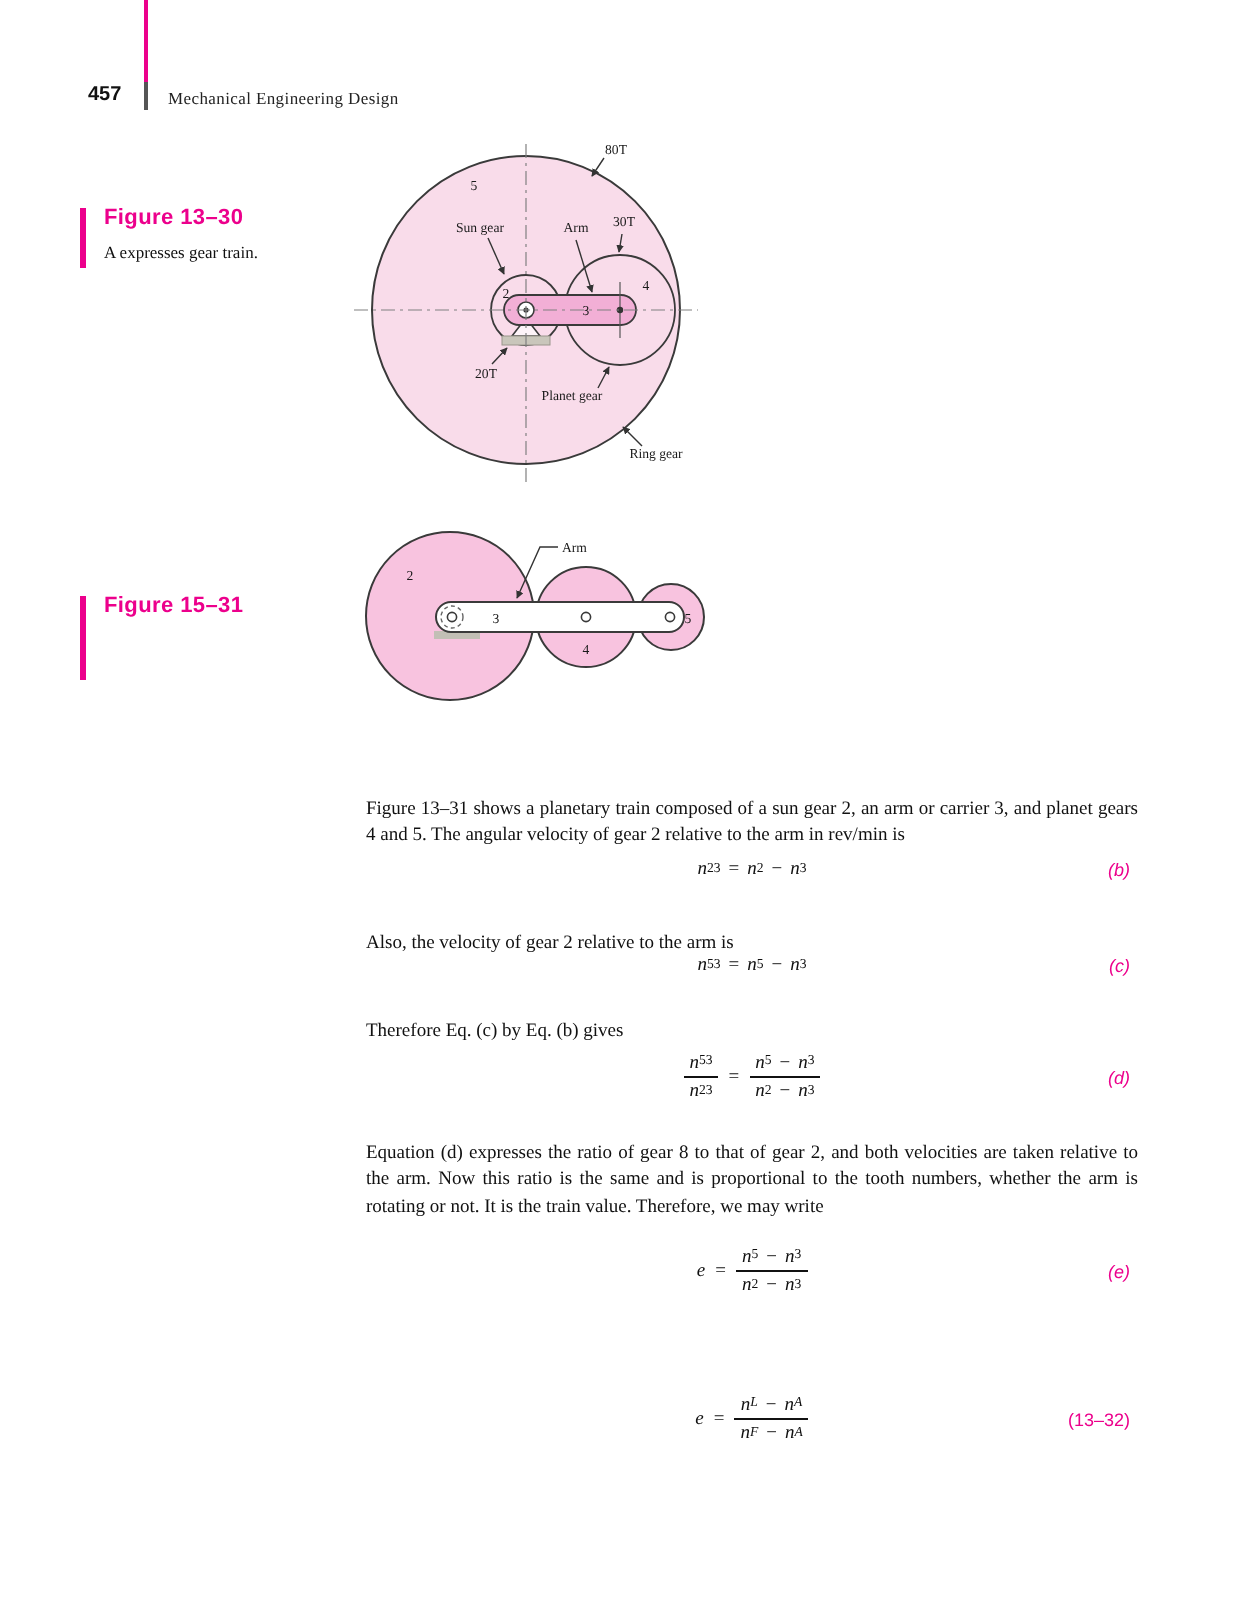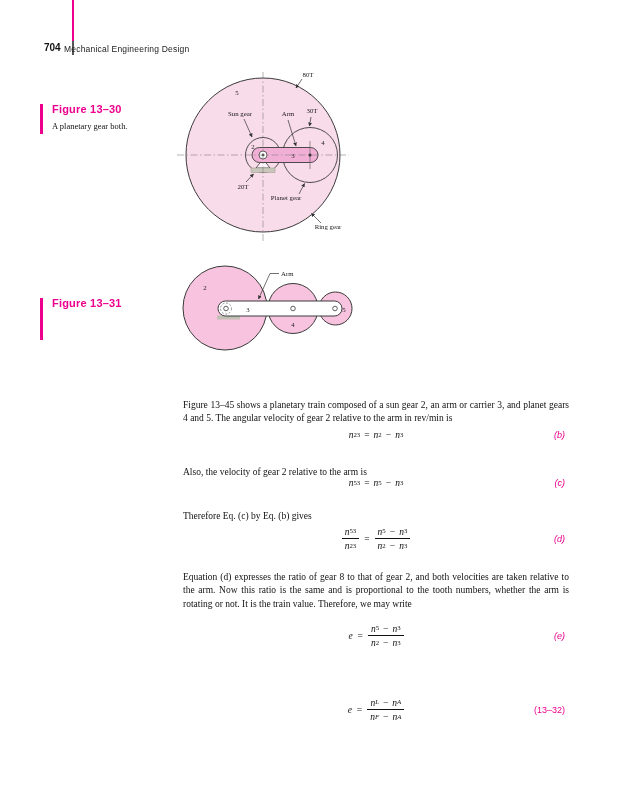--- a/index.html
+++ b/index.html
@@ -5,21 +5,21 @@
   html,body{margin:0;padding:0;background:#fff;}
   #page{
     position:relative;width:626px;height:800px;background:#ffffff;overflow:hidden;
     font-family:"Liberation Serif",serif;color:#111;
   }
   
   .top-rule{position:absolute;left:72px;top:0;width:2px;height:44px;background:#ec008c;}
   .hdr-divider{position:absolute;left:72px;top:41px;width:1.5px;height:14px;background:#555;}
   .page-num{position:absolute;left:44px;top:42px;font-family:"Liberation Sans",sans-serif;
     font-weight:bold;font-size:10px;color:#111;}
-  .hdr-title{position:absolute;left:64px;top:44px;font-family:Liberation Sans, sans-serif;
+  .hdr-title{position:absolute;left:84px;top:44px;font-family:Liberation Serif, serif;
     font-size:8.5px;color:#222;letter-spacing:.2px;}
   
   .figcap{position:absolute;left:40px;width:130px;margin-top:32px;}
   .figcap .bar{position:absolute;left:0;top:1px;width:2.5px;background:#ec008c;}
   .figcap .ft{margin:0 0 6px 12px;font-family:"Liberation Sans",sans-serif;font-weight:bold;
     font-size:11px;color:#ec008c;letter-spacing:.2px;}
   .figcap .fc{margin:0 0 0 12px;font-size:8.5px;line-height:11px;color:#111;}
   
   .para{position:absolute;left:183px;width:386px;font-size:9.5px;line-height:13.7px;
     text-align:justify;color:#111;}
@@ -40,28 +40,28 @@
   
   .figsvg{position:absolute;}
   .diag-label{font-family:"Liberation Serif",serif;font-size:6.8px;fill:#1a1a1a;}
 </style>
 </head>
 <body>
 
 <div id="page">
 
   <div class="top-rule"></div>
-  <div class="page-num">704</div>
+  <div class="page-num">457</div>
   <div class="hdr-divider"></div>
   <div class="hdr-title">Mechanical Engineering Design</div>
 
   <div class="figcap" style="top:71px">
     <div class="bar" style="height:30px"></div>
     <p class="ft">Figure 13–30</p>
-    <p class="fc">A planetary gear both.</p>
+    <p class="fc">A expresses gear train.</p>
   </div>
 
   <svg class="figsvg" style="left:175px;top:62px" width="192" height="186" viewBox="0 0 192 186">
     <defs>
       <marker id="arr30" viewBox="0 0 10 10" refX="9" refY="5" markerWidth="5.5" markerHeight="5.5" orient="auto-start-reverse">
         <path d="M0,0 L10,5 L0,10 z" fill="#333"></path>
       </marker>
     </defs>
 
     <circle cx="88" cy="93" r="77" fill="#f9dcea" stroke="#3a3a3a" stroke-width="1"></circle>
@@ -97,21 +97,21 @@
     <text class="diag-label" x="148" y="83" text-anchor="middle">4</text>
     <text class="diag-label" x="78" y="87" text-anchor="middle">2</text>
     <text class="diag-label" x="118" y="95.5" text-anchor="middle">3</text>
     <text class="diag-label" x="68" y="127" text-anchor="middle">20T</text>
     <text class="diag-label" x="111" y="138" text-anchor="middle">Planet gear</text>
     <text class="diag-label" x="153" y="167" text-anchor="middle">Ring gear</text>
   </svg>
 
   <div class="figcap" style="top:265px;width:115px">
     <div class="bar" style="height:42px"></div>
-    <p class="ft">Figure 13–31</p>
+    <p class="ft">Figure 15–31</p>
   </div>
 
   <svg class="figsvg" style="left:178px;top:258px" width="186" height="100" viewBox="0 0 186 100">
     <defs>
       <marker id="arr31" viewBox="0 0 10 10" refX="9" refY="5" markerWidth="5.5" markerHeight="5.5" orient="auto-start-reverse">
         <path d="M0,0 L10,5 L0,10 z" fill="#333"></path>
       </marker>
     </defs>
     <circle cx="47" cy="50" r="42" fill="#f8c3df" stroke="#3a3a3a" stroke-width="1"></circle>
     <circle cx="115" cy="50.5" r="25" fill="#f8c3df" stroke="#3a3a3a" stroke-width="1"></circle>
@@ -123,21 +123,21 @@
     <circle cx="115" cy="50.5" r="2.3" fill="#fff" stroke="#3a3a3a" stroke-width="0.8"></circle>
     <circle cx="157" cy="50.5" r="2.3" fill="#fff" stroke="#3a3a3a" stroke-width="0.8"></circle>
     <path d="M101,15.5 L92,15.5 L80.5,41" fill="none" stroke="#333" stroke-width="0.7" marker-end="url(#arr31)"></path>
     <text class="diag-label" x="27" y="32" text-anchor="middle">2</text>
     <text class="diag-label" x="103" y="18">Arm</text>
     <text class="diag-label" x="70" y="53.5" text-anchor="middle">3</text>
     <text class="diag-label" x="115" y="69" text-anchor="middle">4</text>
     <text class="diag-label" x="166" y="53.5" text-anchor="middle">5</text>
   </svg>
 
-  <p class="para" style="top:389px">Figure 13–45 shows a planetary train composed of a sun gear 2, an arm or carrier 3, and planet gears 4 and 5. The angular velocity of gear 2 relative to the arm in rev/min is</p>
+  <p class="para" style="top:389px">Figure 13–31 shows a planetary train composed of a sun gear 2, an arm or carrier 3, and planet gears 4 and 5. The angular velocity of gear 2 relative to the arm in rev/min is</p>
 
   <div class="eq-row" style="top:427px;height:16px">
     <span class="math">
         <span class="mvar">n</span>
         <sub>23</sub>
         <span class="mop">=</span>
         <span class="mvar">n</span>
         <sub>2</sub>
         <span class="mop">−</span>
         <span class="mvar">n</span>

